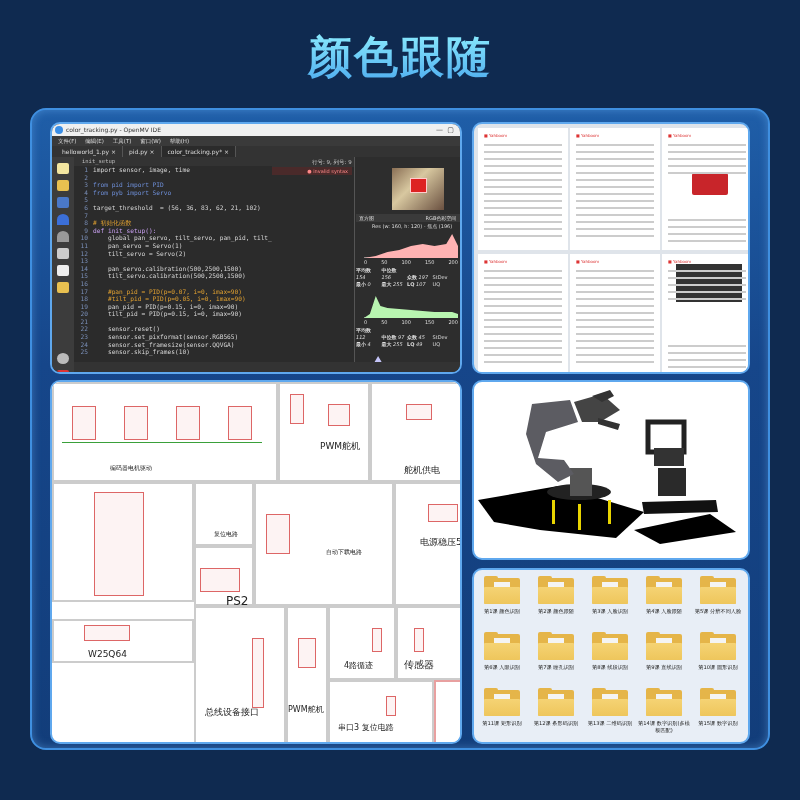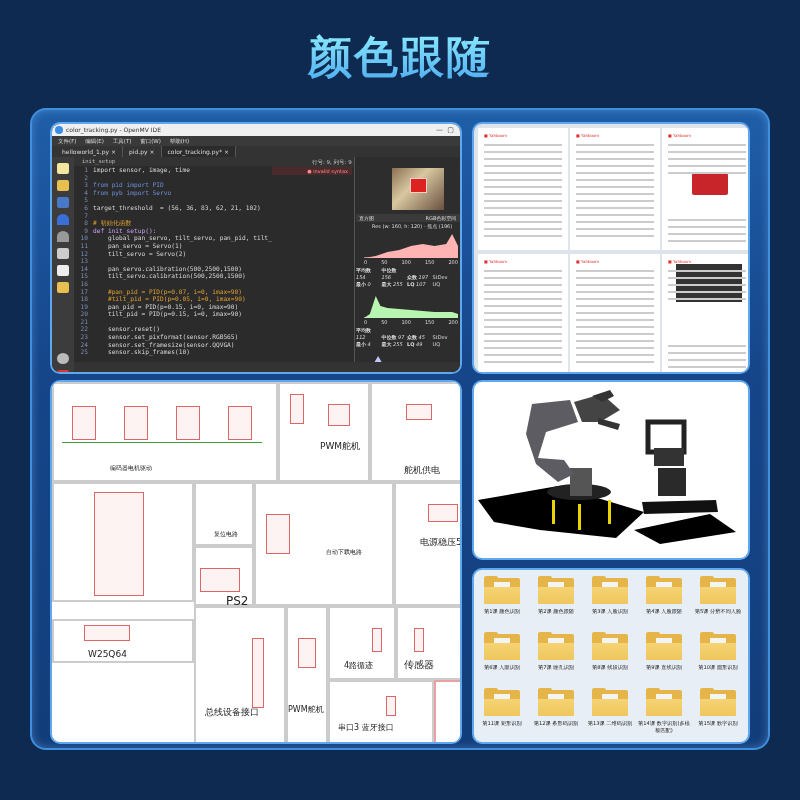--- a/index.html
+++ b/index.html
@@ -330,21 +330,21 @@
   <div class="blk" style="left:276px;top:224px;width:68px;height:74px">
     <div class="chip" style="left:42px;top:20px;width:10px;height:24px"></div>
     <span class="lbl" style="left:14px;top:52px;font-size:8px">4路循迹</span>
   </div>
   <div class="blk" style="left:344px;top:224px;width:68px;height:74px">
     <div class="chip" style="left:16px;top:20px;width:10px;height:24px"></div>
     <span class="lbl" style="left:6px;top:50px;font-size:10px">传感器</span>
   </div>
   <div class="blk" style="left:276px;top:298px;width:106px;height:66px">
     <div class="chip" style="left:56px;top:14px;width:10px;height:20px"></div>
-    <span class="lbl" style="left:8px;top:40px;font-size:8px">串口3 蓝牙接口</span>
+    <span class="lbl" style="left:8px;top:40px;font-size:8px">串口3 复位电路</span>
   </div>
   <div class="blk" style="left:382px;top:298px;width:30px;height:66px;border-color:#e8a0a0"></div>
 </div>
 
 <div class="panel robot">
   <svg width="274" height="176" viewBox="0 0 274 176">
     <polygon points="4,118 84,104 170,130 142,156 66,148 20,140" fill="#000"></polygon>
     <ellipse cx="105" cy="110" rx="32" ry="8" fill="#222"></ellipse>
     <rect x="78" y="118" width="3" height="24" fill="#e8d400"></rect>
     <rect x="104" y="122" width="3" height="26" fill="#e8d400"></rect>

